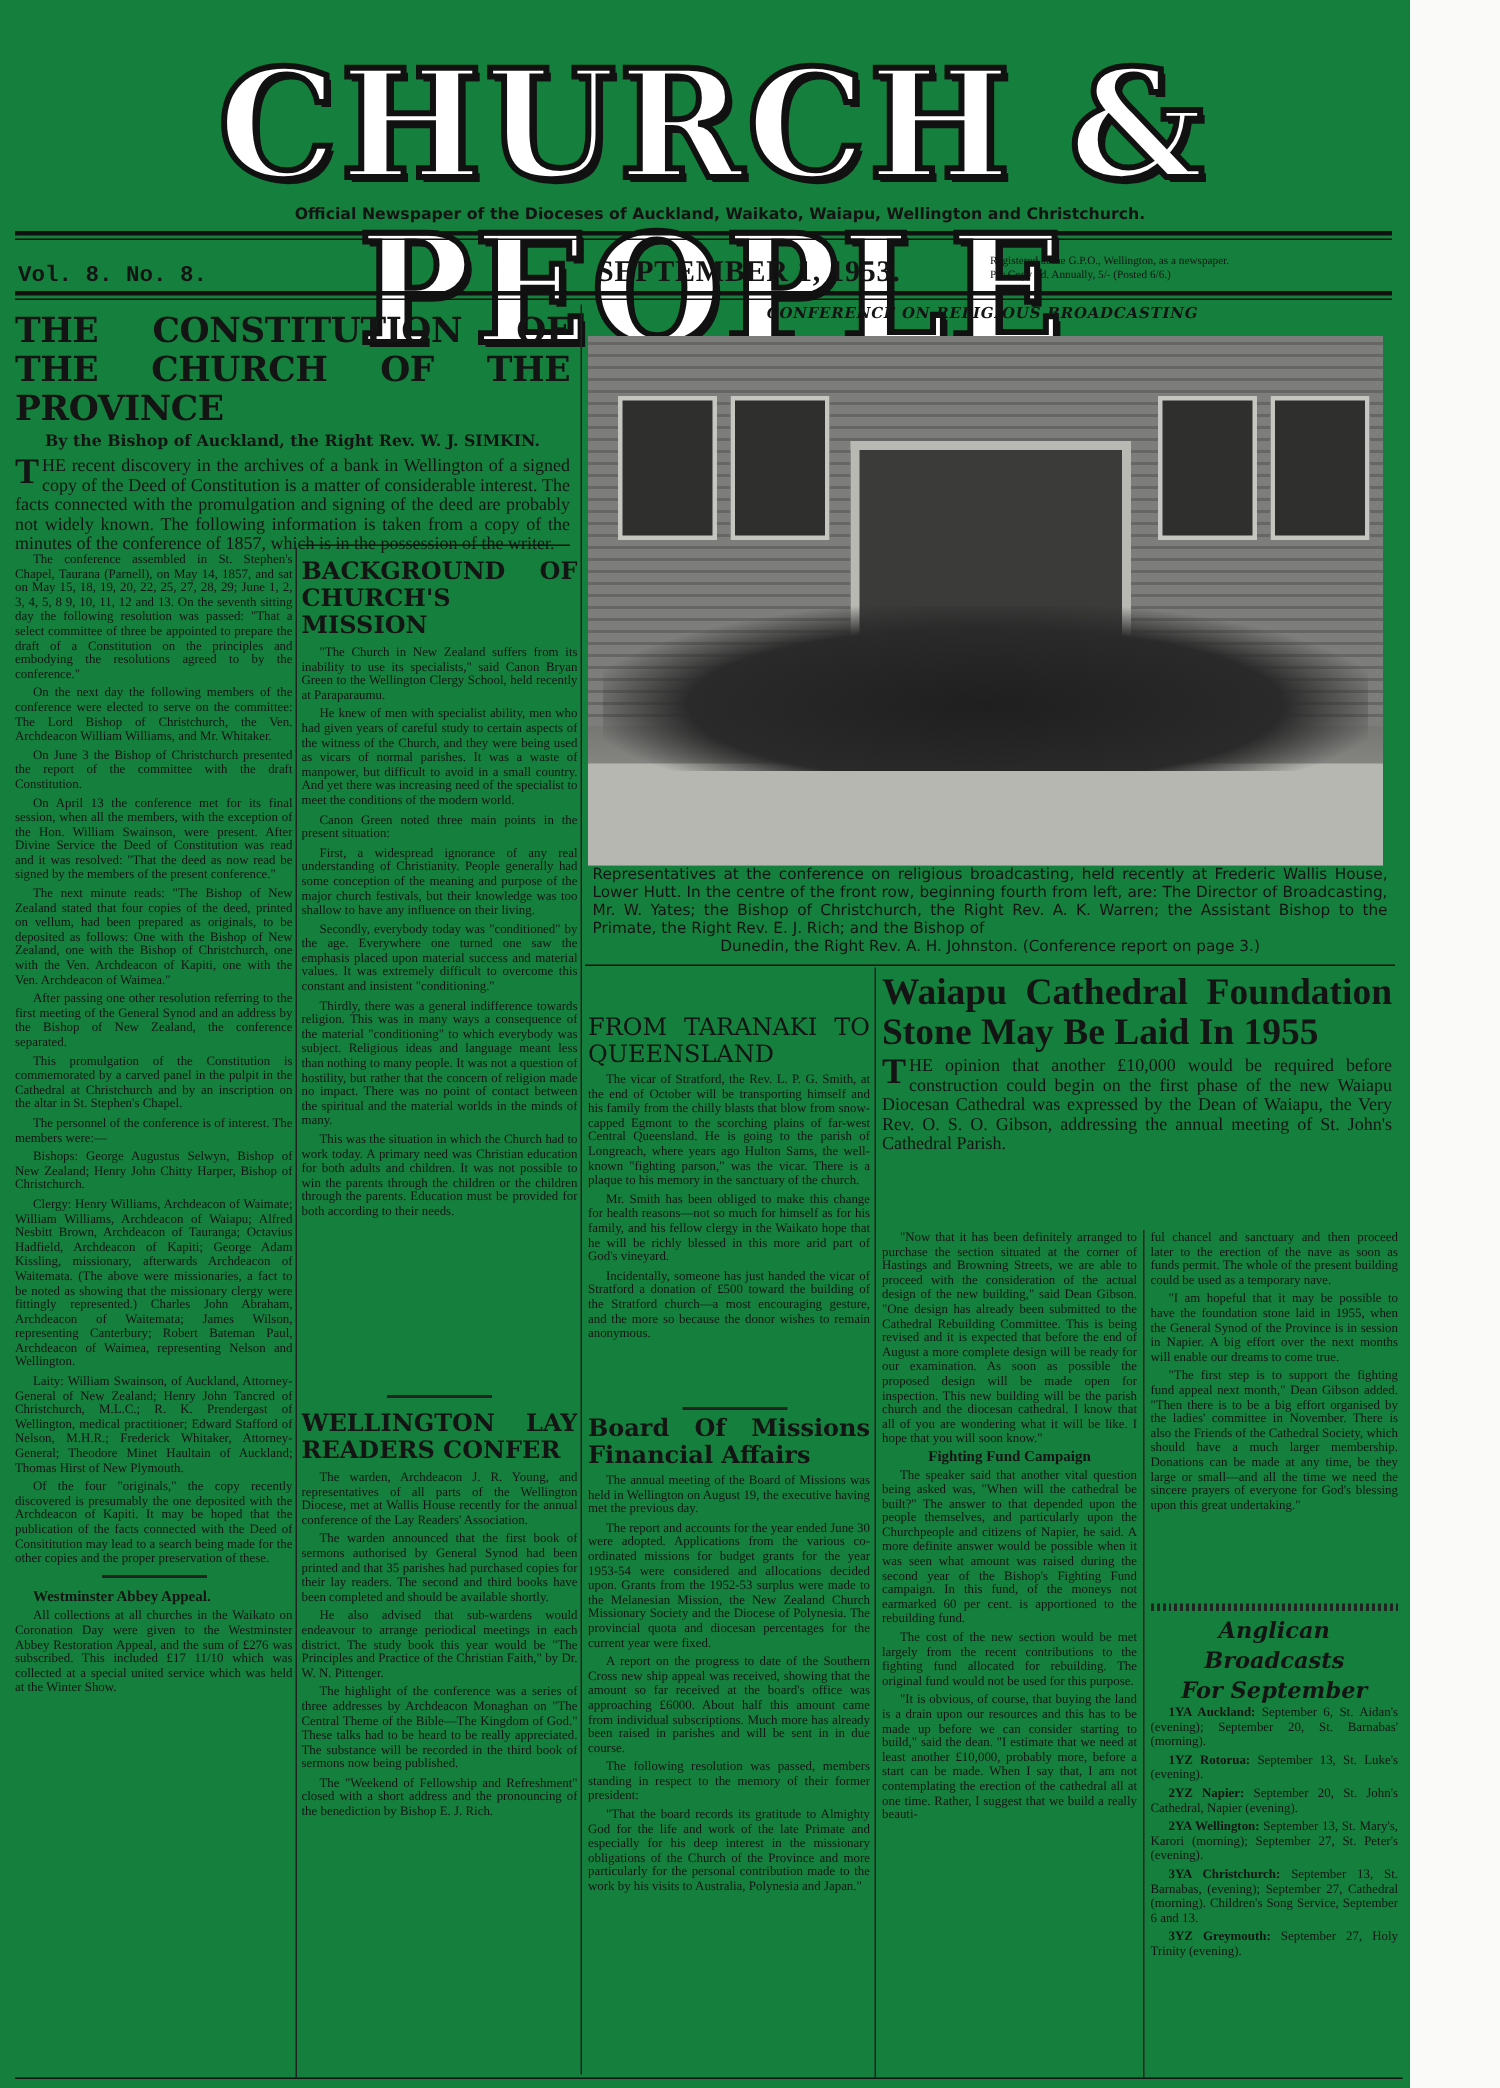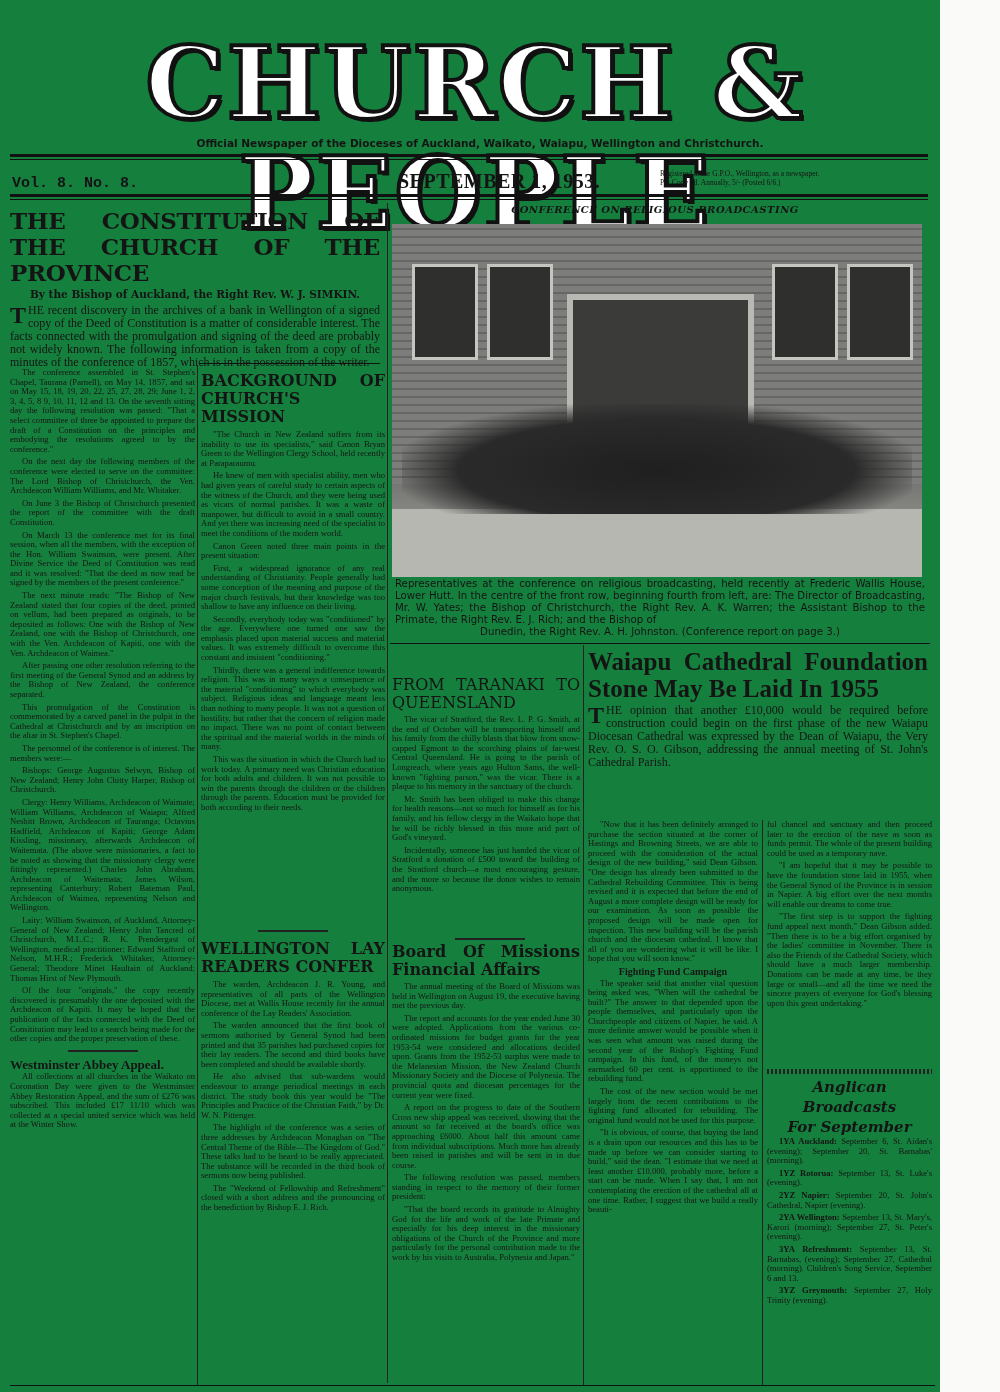--- a/index.html
+++ b/index.html
@@ -58,31 +58,31 @@
     <div class="h-big">THE CONSTITUTION OF THE CHURCH OF THE PROVINCE</div>
     <div class="byline">By the Bishop of Auckland, the Right Rev. W. J. SIMKIN.</div>
     <div class="lead"><span class="dropcap">T</span><span>HE recent discovery in the archives of a bank in Wellington of a signed copy of the Deed of Constitution is a matter of considerable interest. The facts connected with the promulgation and signing of the deed are probably not widely known. The following information is taken from a copy of the minutes of the conference of 1857, which is in the possession of the writer.</span></div>
   </div>
   <div class="rule thin" style="left:200px;top:363px;width:180px;"></div>
 
   <div class="col" style="left:10px;top:368px;width:185px;height:900px;">
     <p>The conference assembled in St. Stephen's Chapel, Taurana (Parnell), on May 14, 1857, and sat on May 15, 18, 19, 20, 22, 25, 27, 28, 29; June 1, 2, 3, 4, 5, 8 9, 10, 11, 12 and 13. On the seventh sitting day the following resolution was passed: "That a select committee of three be appointed to prepare the draft of a Constitution on the principles and embodying the resolutions agreed to by the conference."</p>
     <p>On the next day the following members of the conference were elected to serve on the committee: The Lord Bishop of Christchurch, the Ven. Archdeacon William Williams, and Mr. Whitaker.</p>
     <p>On June 3 the Bishop of Christchurch presented the report of the committee with the draft Constitution.</p>
-    <p>On March 13 the conference met for its final session, when all the members, with the exception of the Hon. William Swainson, were present. After Divine Service the Deed of Constitution was read and it was resolved: "That the deed as now read be signed by the members of the present conference."</p>
+    <p>On April 13 the conference met for its final session, when all the members, with the exception of the Hon. William Swainson, were present. After Divine Service the Deed of Constitution was read and it was resolved: "That the deed as now read be signed by the members of the present conference."</p>
     <p>The next minute reads: "The Bishop of New Zealand stated that four copies of the deed, printed on vellum, had been prepared as originals, to be deposited as follows: One with the Bishop of New Zealand, one with the Bishop of Christchurch, one with the Ven. Archdeacon of Kapiti, one with the Ven. Archdeacon of Waimea."</p>
     <p>After passing one other resolution referring to the first meeting of the General Synod and an address by the Bishop of New Zealand, the conference separated.</p>
     <p>This promulgation of the Constitution is commemorated by a carved panel in the pulpit in the Cathedral at Christchurch and by an inscription on the altar in St. Stephen's Chapel.</p>
     <p>The personnel of the conference is of interest. The members were:—</p>
     <p>Bishops: George Augustus Selwyn, Bishop of New Zealand; Henry John Chitty Harper, Bishop of Christchurch.</p>
     <p>Clergy: Henry Williams, Archdeacon of Waimate; William Williams, Archdeacon of Waiapu; Alfred Nesbitt Brown, Archdeacon of Tauranga; Octavius Hadfield, Archdeacon of Kapiti; George Adam Kissling, missionary, afterwards Archdeacon of Waitemata. (The above were missionaries, a fact to be noted as showing that the missionary clergy were fittingly represented.) Charles John Abraham, Archdeacon of Waitemata; James Wilson, representing Canterbury; Robert Bateman Paul, Archdeacon of Waimea, representing Nelson and Wellington.</p>
     <p>Laity: William Swainson, of Auckland, Attorney-General of New Zealand; Henry John Tancred of Christchurch, M.L.C.; R. K. Prendergast of Wellington, medical practitioner; Edward Stafford of Nelson, M.H.R.; Frederick Whitaker, Attorney-General; Theodore Minet Haultain of Auckland; Thomas Hirst of New Plymouth.</p>
     <p>Of the four "originals," the copy recently discovered is presumably the one deposited with the Archdeacon of Kapiti. It may be hoped that the publication of the facts connected with the Deed of Consititution may lead to a search being made for the other copies and the proper preservation of these.</p>
     <div class="shortrule"></div>
-    <div class="bold" style="font-size:13px;margin:8px 0 3px;">Westminster Abbey Appeal.</div>
+    <div class="bold" style="font-size:10px;margin:8px 12px 3px;">Westminster Abbey Appeal.</div>
     <p>All collections at all churches in the Waikato on Coronation Day were given to the Westminster Abbey Restoration Appeal, and the sum of £276 was subscribed. This included £17 11/10 which was collected at a special united service which was held at the Winter Show.</p>
   </div>
 
   <div class="vline" style="left:197px;top:365px;height:1020px;"></div>
 
   <div class="col" style="left:201px;top:372px;width:184px;height:560px;">
     <div class="h-mid">BACKGROUND OF CHURCH'S MISSION</div>
     <p style="margin-top:4px;">"The Church in New Zealand suffers from its inability to use its specialists," said Canon Bryan Green to the Wellington Clergy School, held recently at Paraparaumu.</p>
     <p>He knew of men with specialist ability, men who had given years of careful study to certain aspects of the witness of the Church, and they were being used as vicars of normal parishes. It was a waste of manpower, but difficult to avoid in a small country. And yet there was increasing need of the specialist to meet the conditions of the modern world.</p>
     <p>Canon Green noted three main points in the present situation:</p>
@@ -157,20 +157,20 @@
   </div>
 
   <div class="col" style="left:767px;top:1066px;width:165px;height:240px;">
     <div class="dots"></div>
     <div class="ital-h">Anglican Broadcasts</div>
     <div class="ital-h">For September</div>
     <p><b>1YA Auckland:</b> <span>September 6, St. Aidan's (evening); September 20, St. Barnabas' (morning).</span></p>
     <p><b>1YZ Rotorua:</b> <span>September 13, St. Luke's (evening).</span></p>
     <p><b>2YZ Napier:</b> <span>September 20, St. John's Cathedral, Napier (evening).</span></p>
     <p><b>2YA Wellington:</b> <span>September 13, St. Mary's, Karori (morning); September 27, St. Peter's (evening).</span></p>
-    <p><b>3YA Refreshment:</b> <span>September 13, St. Barnabas, (evening); September 27, Cathedral (morning). Children's Song Service, September 6 and 13.</span></p>
+    <p><b>3YA Christchurch:</b> <span>September 13, St. Barnabas, (evening); September 27, Cathedral (morning). Children's Song Service, September 6 and 13.</span></p>
     <p><b>3YZ Greymouth:</b> <span>September 27, Holy Trinity (evening).</span></p>
 
   </div>
 
   <div class="rule thin" style="left:10px;top:1385px;width:925px;"></div>
   <div style="position:absolute;left:940px;top:0;width:60px;height:1392px;background:#fafaf8;"></div>
 </div>
 
 </body></html>

